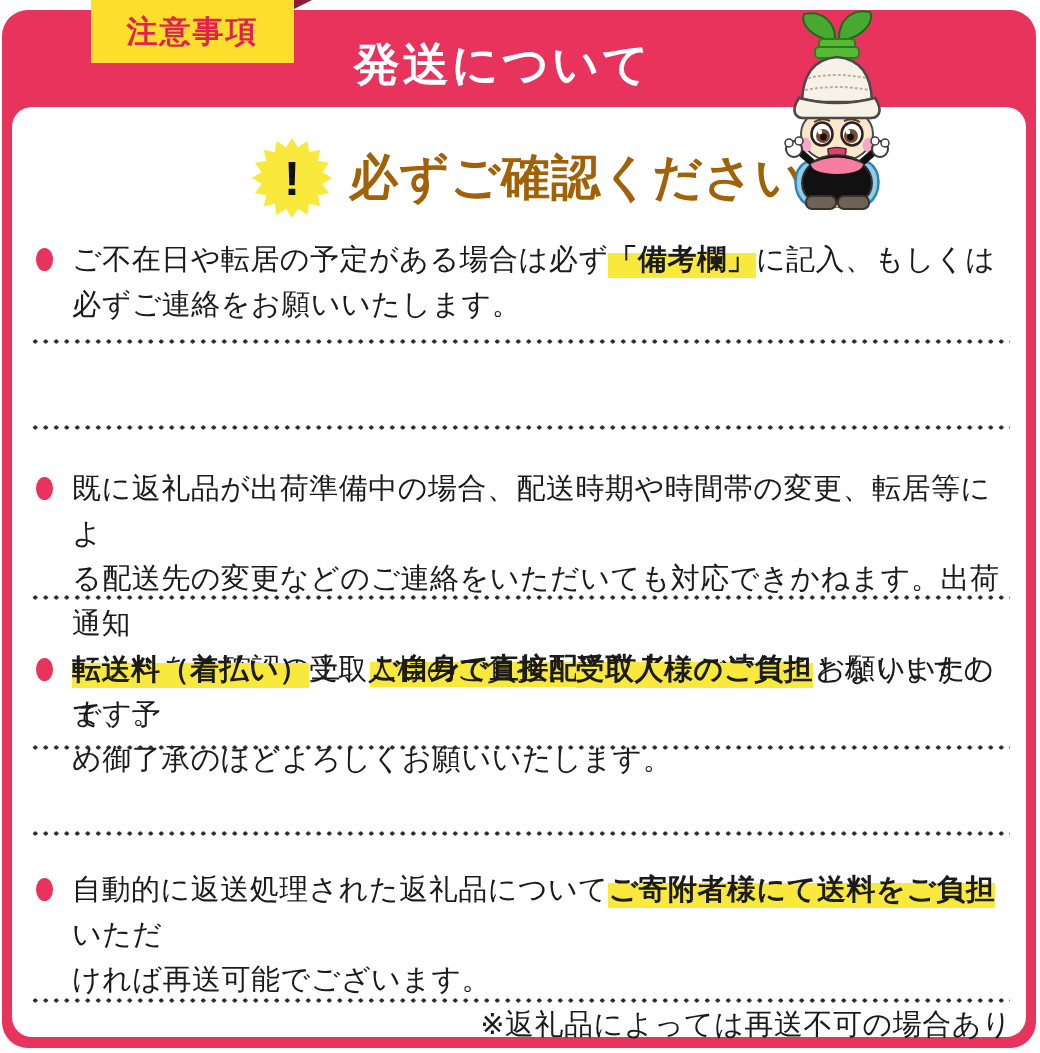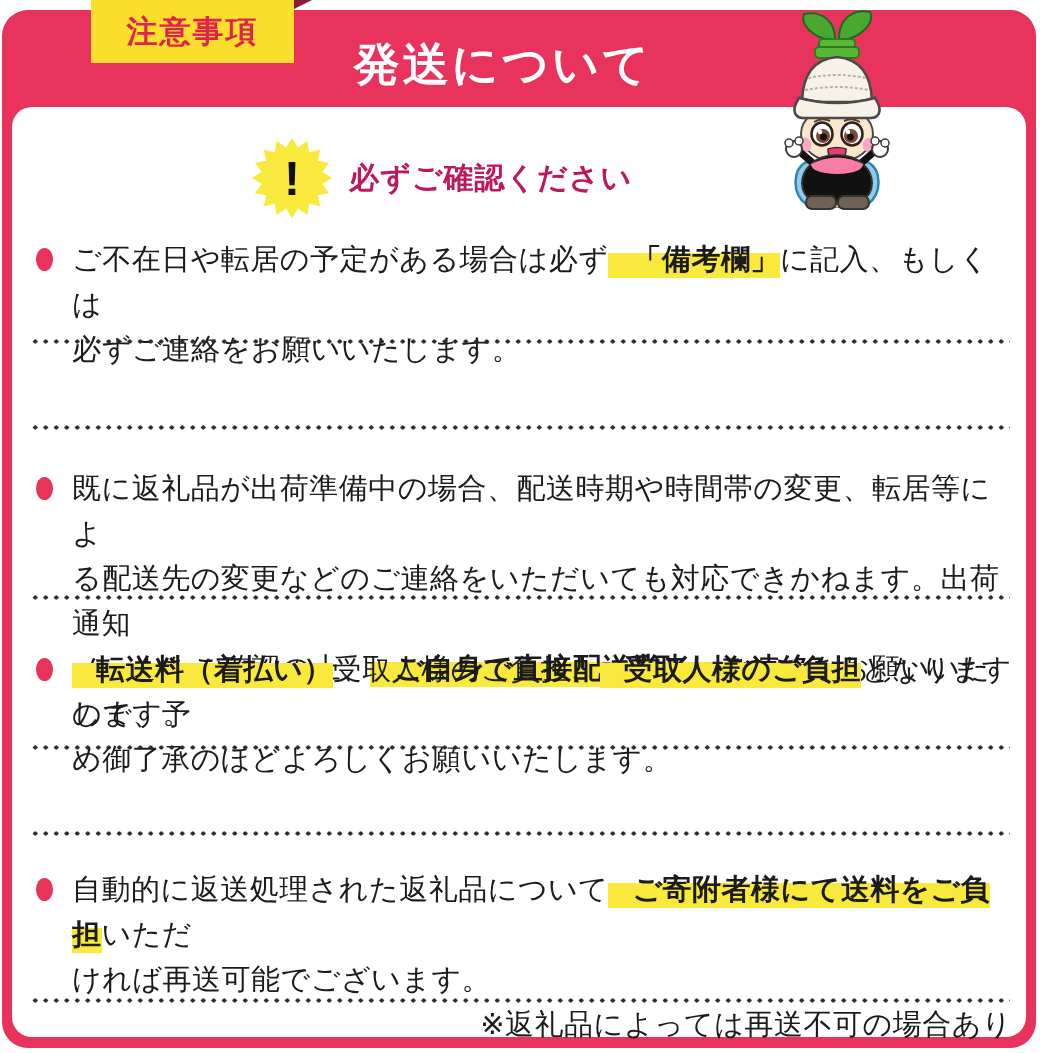--- a/index.html
+++ b/index.html
@@ -45,37 +45,36 @@
   }
 
   
   .mascot { position:absolute; left:772px; top:10px; z-index:4; }
 
   
   .confirm {
     position:absolute; left:252px; top:138px; height:80px;
     display:flex; align-items:center; gap:17px; z-index:2;
   }
-  .confirm h2 { font-size:30px; font-weight:bold; color:#be185d; letter-spacing:1px; }
+  .confirm h2 { font-size:49px; font-weight:bold; color:#a16207; letter-spacing:1px; }
 
   
   .notice {
     position:absolute; left:36px; width:976px;
     font-size:29px; line-height:45px; color:#1b1b1b; letter-spacing:0.5px;
   }
   .notice p { padding-left:36px; white-space:pre-wrap; }
   .bullet {
     position:absolute; left:0; top:11px; width:17px; height:23px;
     border-radius:50%; background:#E8335C;
   }
   .seg-hl, .seg-mk {
     font-weight:bold;
     background:linear-gradient(to bottom, transparent 28%, #F8E93C 28%);
     padding-bottom:3px;
-    padding-left:24px;
   }
   .seg-note { display:block;text-align:right; }
 
   .n1 { top:237px; } .n2 { top:370px; } .n3 { top:466px; }
   .n4 { top:647px; } .n5 { top:772px; } .n6 { top:867px; }
 
   .dots {
     position:absolute; left:30px; width:980px; height:5px;
     background-image:radial-gradient(circle, #2b2b2b 1.9px, transparent 2.3px);
     background-size:10.5px 5px; background-repeat:repeat-x;

